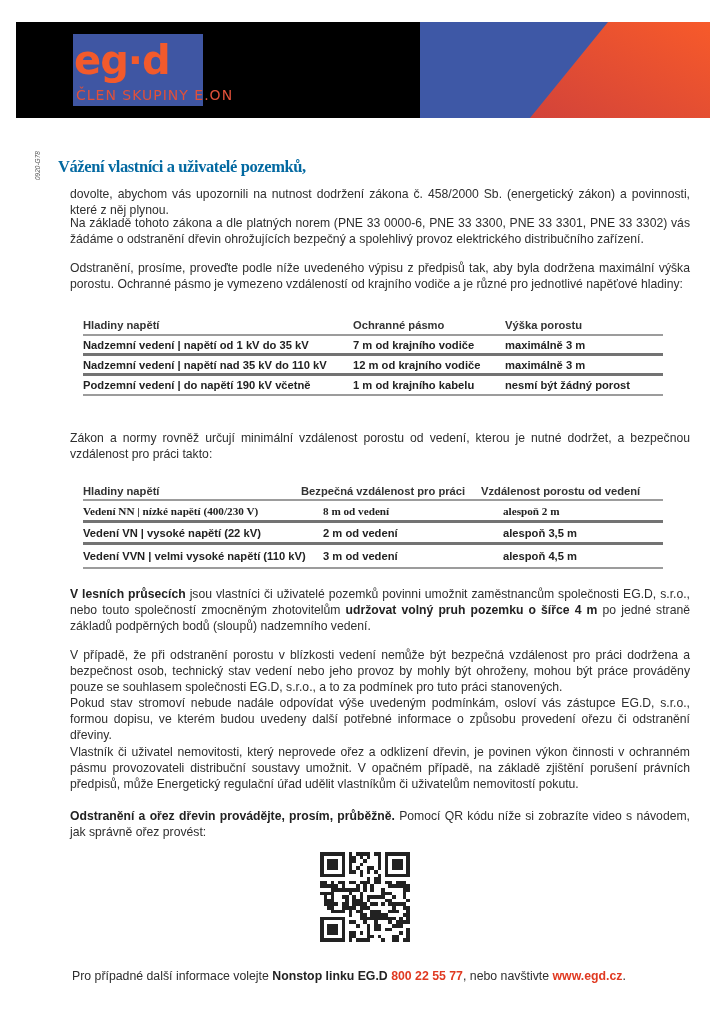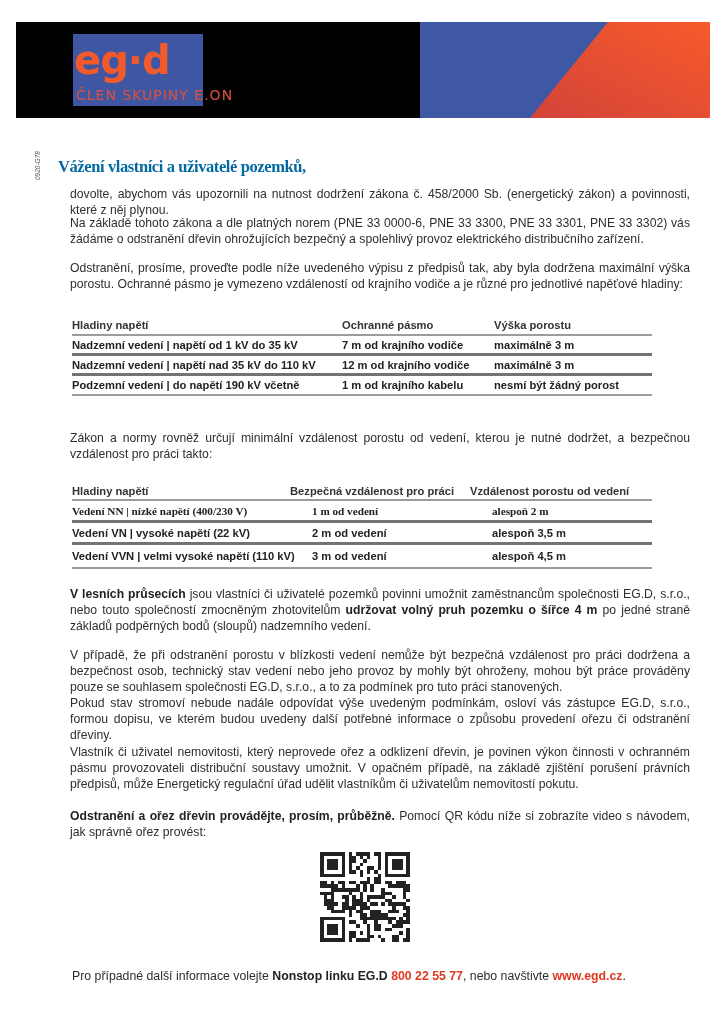--- a/index.html
+++ b/index.html
@@ -13,21 +13,21 @@
     .logo-text { position: absolute; left: 58px; top: 16px; font-family: "DejaVu Sans", sans-serif; font-weight: bold; font-size: 40px; color: #f25a2c; letter-spacing: -1px; line-height: 44px; }
     .logo-sub { position: absolute; left: 60px; top: 68px; font-family: "DejaVu Sans", sans-serif; font-size: 14px; color: #e0503a; letter-spacing: 1px; line-height: 10px; }
 
     .side-code { position: absolute; left: 34px; top: 150px; width: 12px; height: 30px; font-size: 6.5px; color: #555; writing-mode: vertical-rl; transform: rotate(180deg); font-style: italic; }
 
     .title { position: absolute; left: 58px; top: 157px; font-size: 16.5px; font-weight: bold; color: #0369a1; font-family: Liberation Serif, serif; letter-spacing: -0.4px; }
 
     .para { position: absolute; left: 70px; width: 620px; font-size: 12.2px; line-height: 16px; text-align: justify; color: #2e2e2e; }
     .para b { font-weight: bold; color: #222; }
 
-    .tbl { position: absolute; left: 72px; width: 580px; font-size: 11.2px; color: #222; }
+    .tbl { position: absolute; left: 83px; width: 580px; font-size: 11.2px; color: #222; }
     .tbl .row { display: flex; align-items: center; height: 20px; border-bottom: 2px solid #9c9c9c; }
     .tbl .row.body { border-bottom: 3px solid #737373; font-weight: bold; }
     .tbl .row.last { border-bottom: 2px solid #9c9c9c; }
     .tbl .row.head { font-weight: bold; color: #333; }
     .tbl .c { white-space: nowrap; }
 
     .qr { position: absolute; left: 320px; top: 852px; width: 90px; height: 90px; }
 
     .footer { position: absolute; left: 72px; top: 969px; font-size: 12.3px; color: #2e2e2e; white-space: nowrap; }
     .footer b { color: #222; }
@@ -86,21 +86,21 @@
 <div class="para" style="top:430px;">Zákon a normy rovněž určují minimální vzdálenost porostu od vedení,  kterou je nutné dodržet, a bezpečnou vzdálenost pro práci takto:</div>
 
 <div class="tbl" style="top:482px;">
   <div class="row head" style="height:19px;">
     <span class="c" style="width:218px;">Hladiny napětí</span>
     <span class="c" style="width:180px;">Bezpečná vzdálenost pro práci</span>
     <span class="c">Vzdálenost porostu od vedení</span>
   </div>
   <div class="row body" style="height:22px;font-family:Liberation Serif, serif;">
     <span class="c" style="width:240px;">Vedení NN | nízké napětí (400/230 V)</span>
-    <span class="c" style="width:180px;">1 m od vedení</span>
+    <span class="c" style="width:180px;">8 m od vedení</span>
     <span class="c">alespoň 2 m</span>
   </div>
   <div class="row body" style="height:22px;">
     <span class="c" style="width:240px;">Vedení VN | vysoké napětí (22 kV)</span>
     <span class="c" style="width:180px;">2 m od vedení</span>
     <span class="c">alespoň 3,5 m</span>
   </div>
   <div class="row body last" style="height:24px;">
     <span class="c" style="width:240px;">Vedení VVN | velmi vysoké napětí (110 kV)</span>
     <span class="c" style="width:180px;">3 m od vedení</span>

